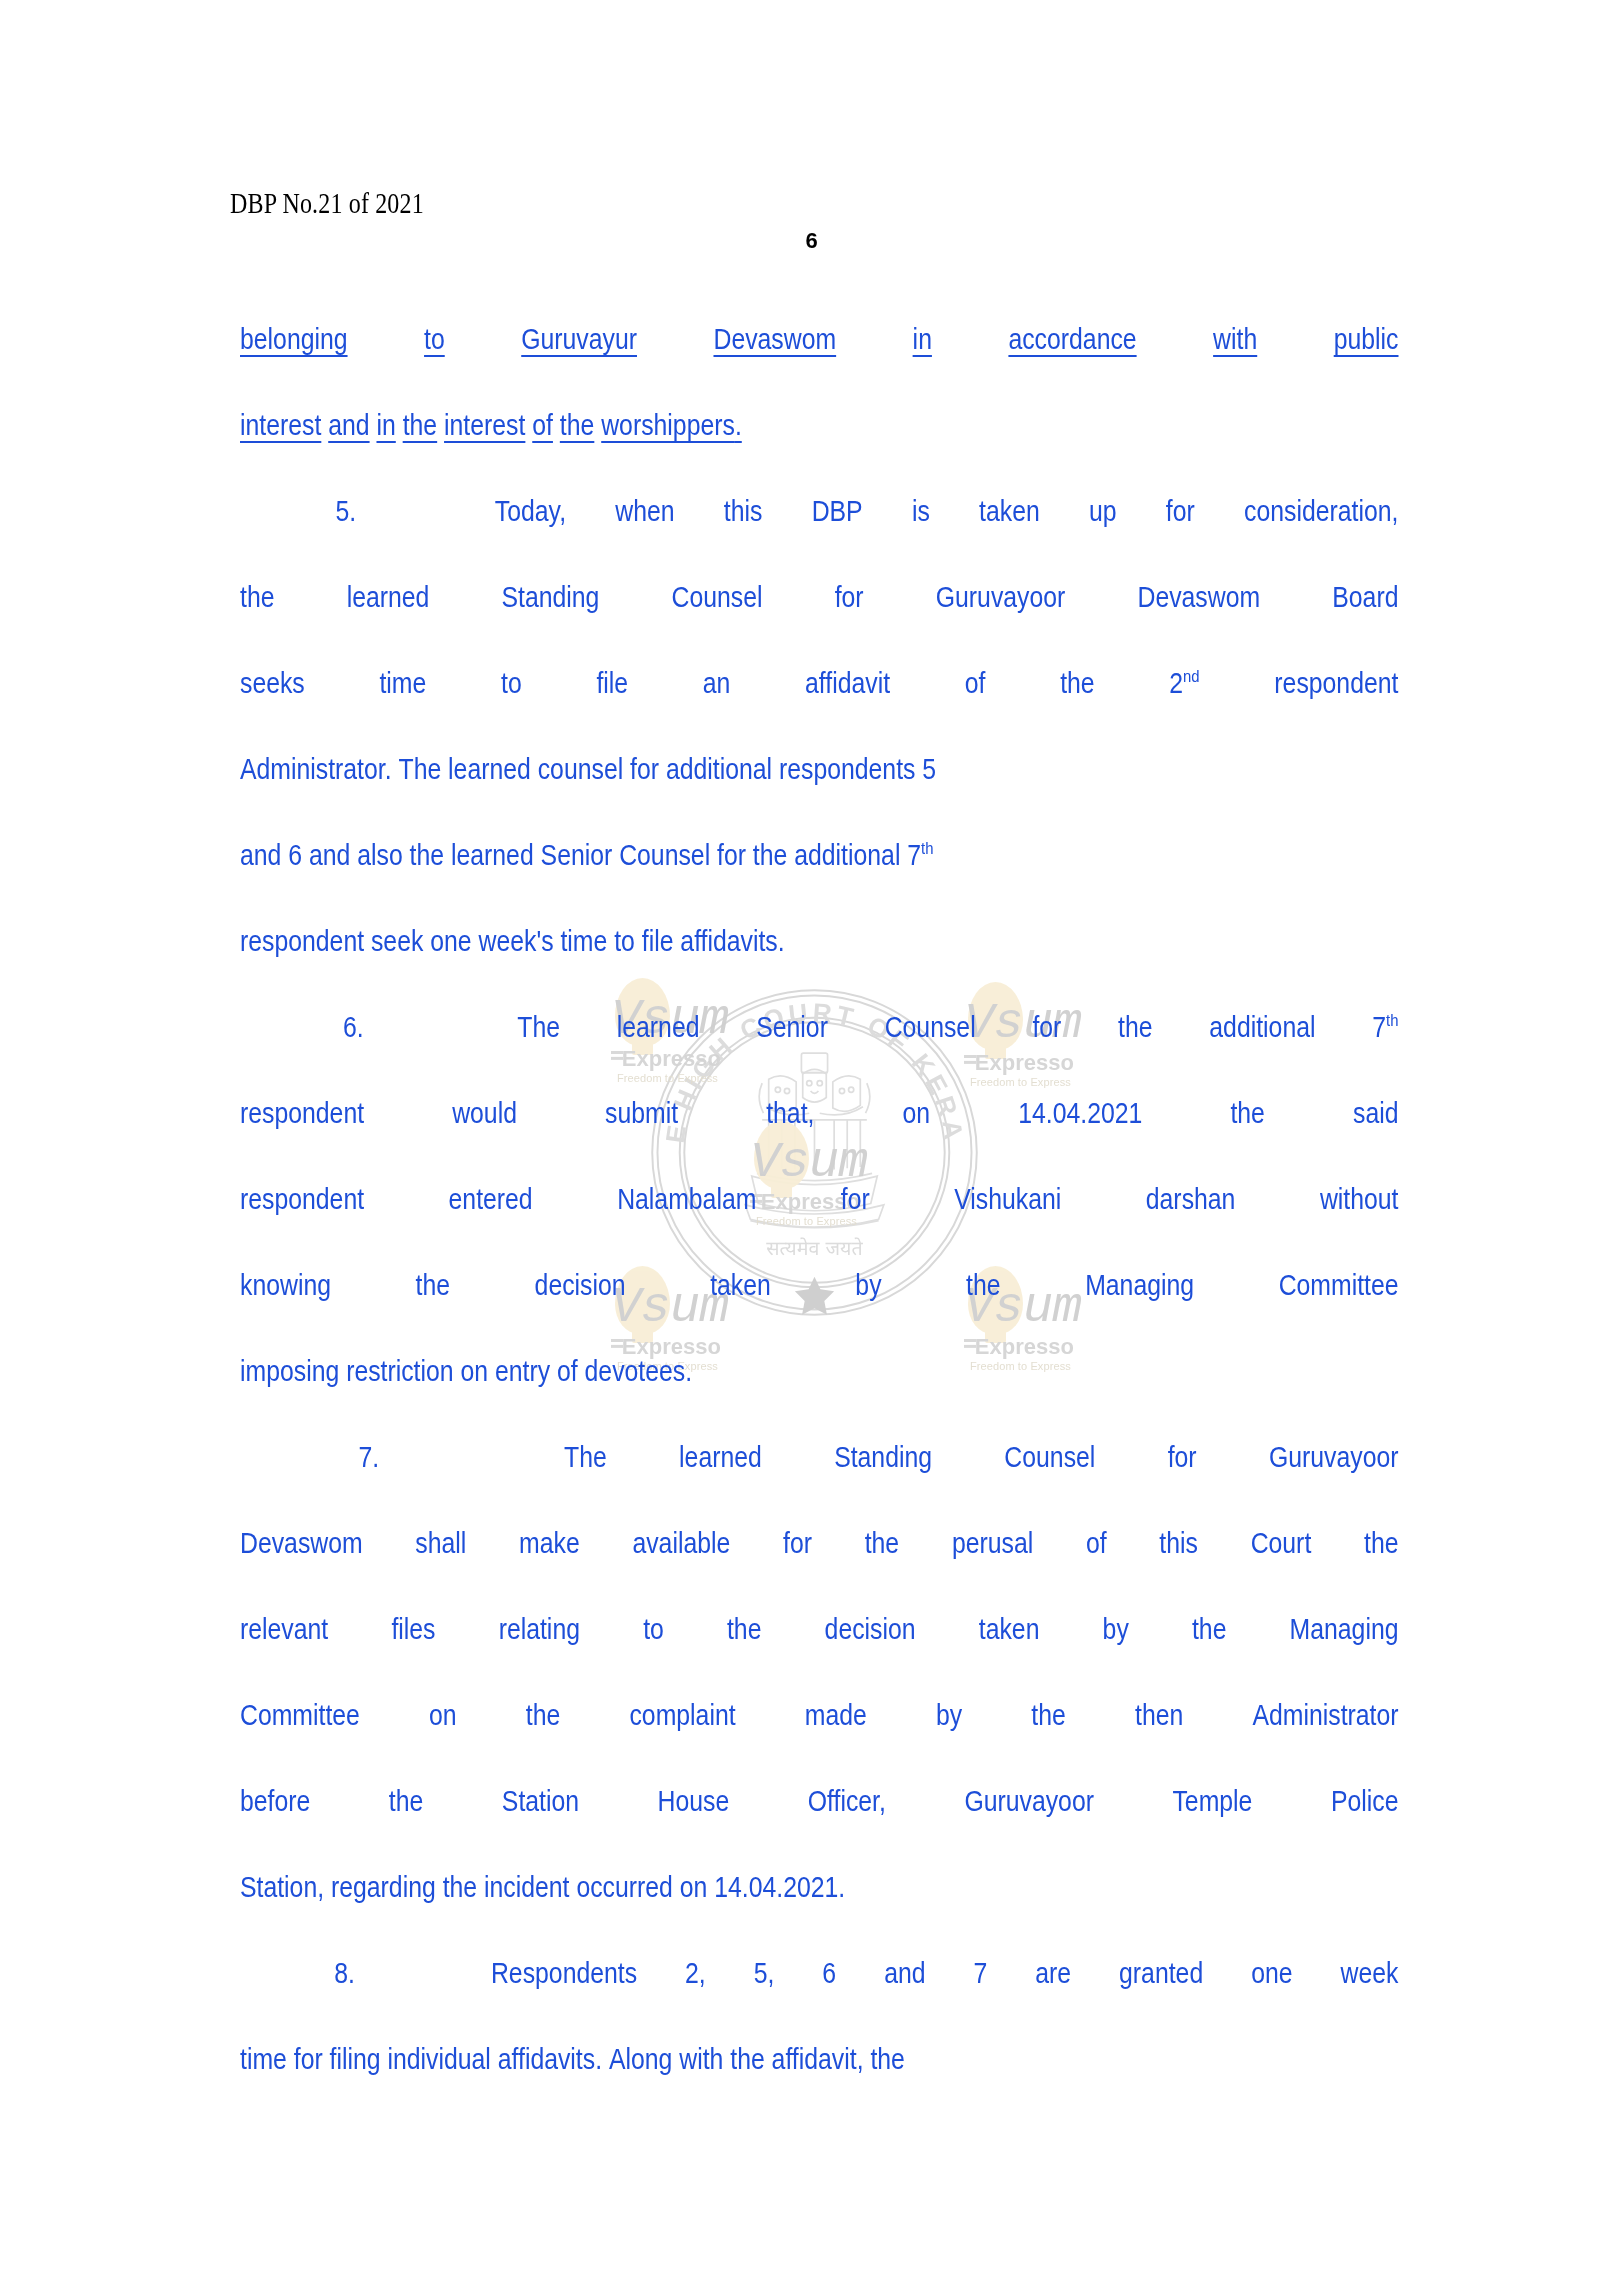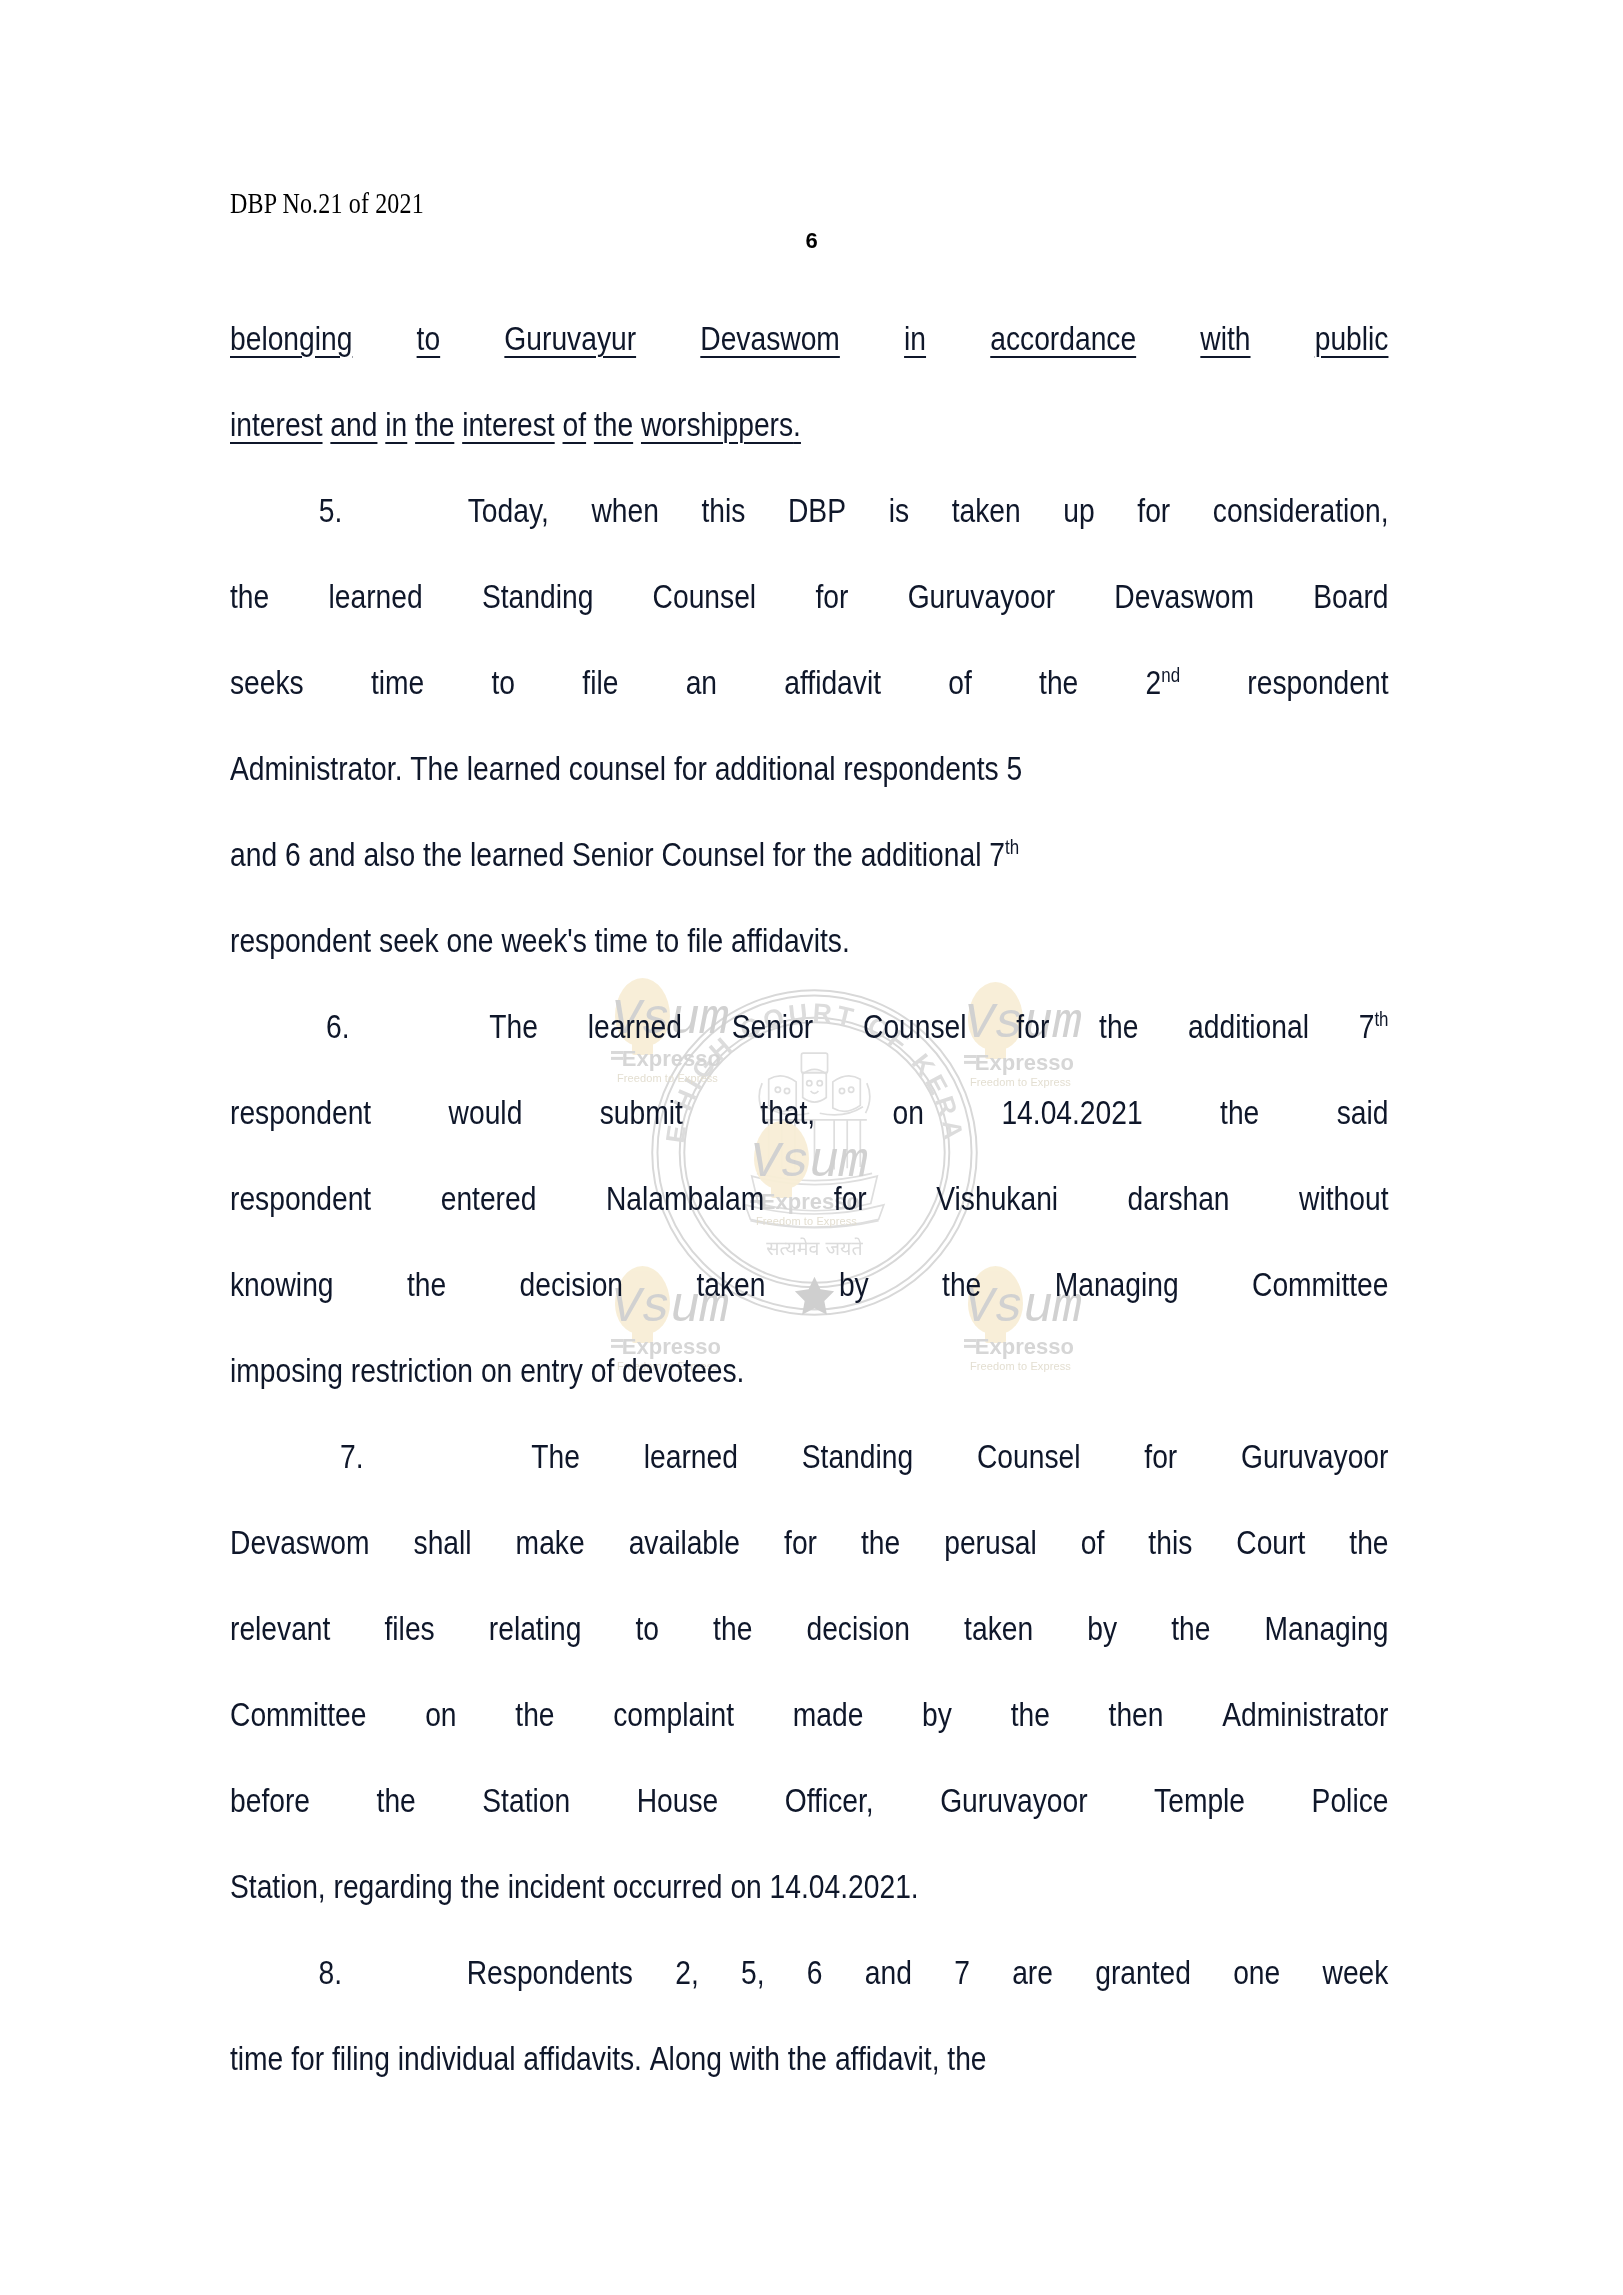--- a/index.html
+++ b/index.html
@@ -38,25 +38,25 @@
     text-align: center;
     font-family: "Liberation Sans", sans-serif;
     font-size: 22px;
     font-weight: bold;
     color: #000;
   }
 
   
   .body-block {
     position: absolute;
-    left: 230px;
+    left: 240px;
     top: 296px;
     width: 1158px;
-    font-size: 33px;
-    color: #0f172a;
+    font-size: 29px;
+    color: #1d4ed8;
     z-index: 5;
   }
   .ln {
     height: 86px;
     line-height: 86px;
     white-space: nowrap;
     font-family: "Liberation Sans", sans-serif;
     transform: scaleX(0.855);
     transform-origin: left center;
     width: 1355px;

